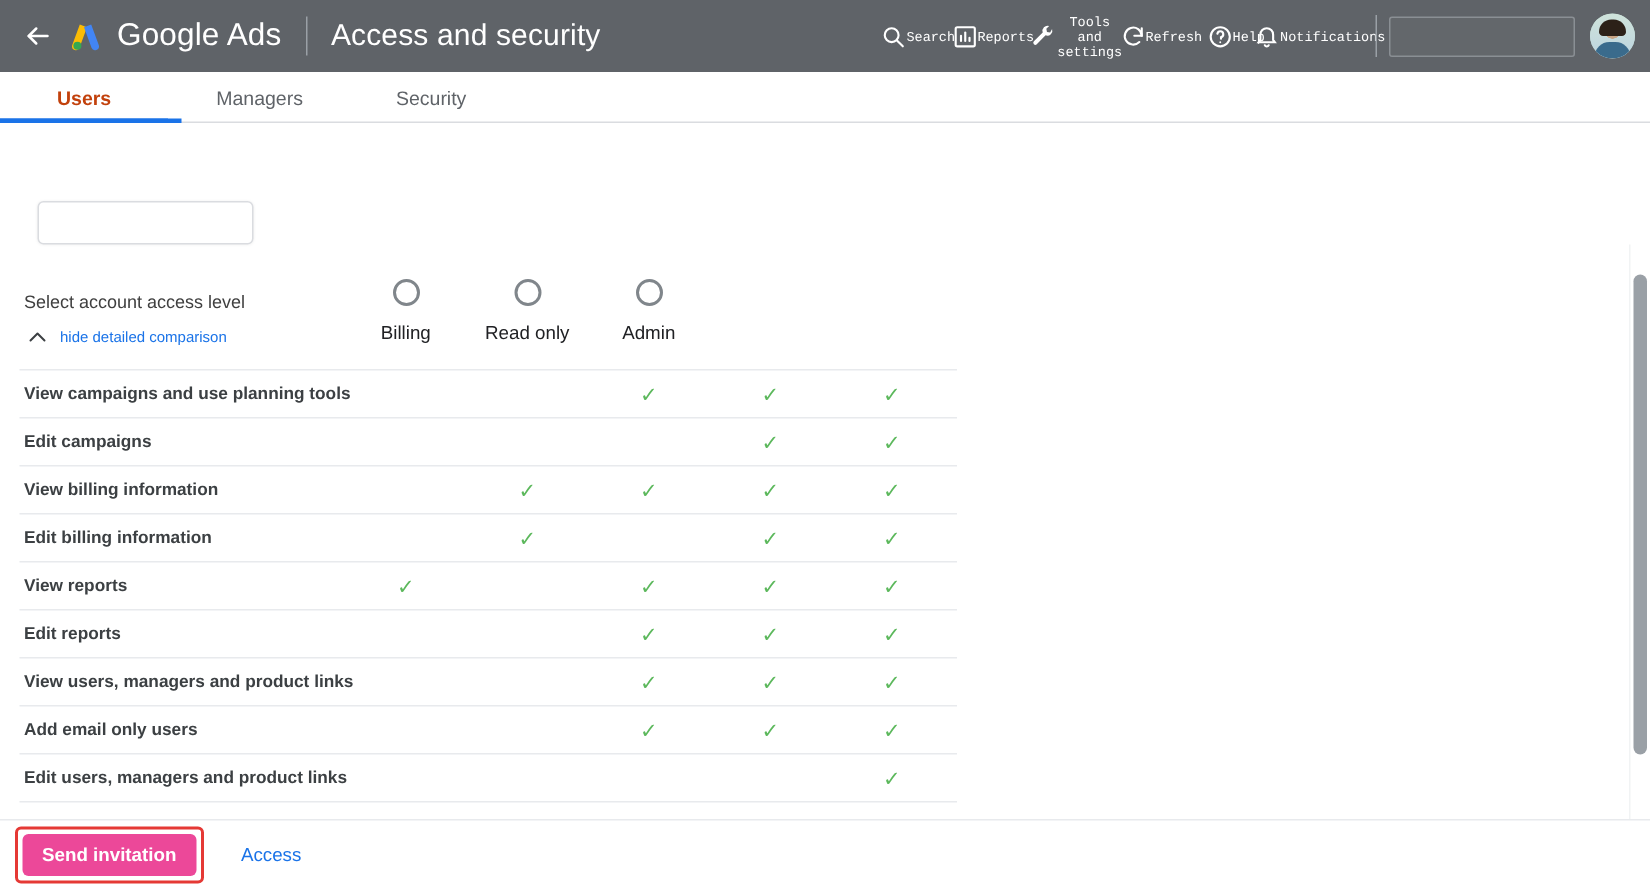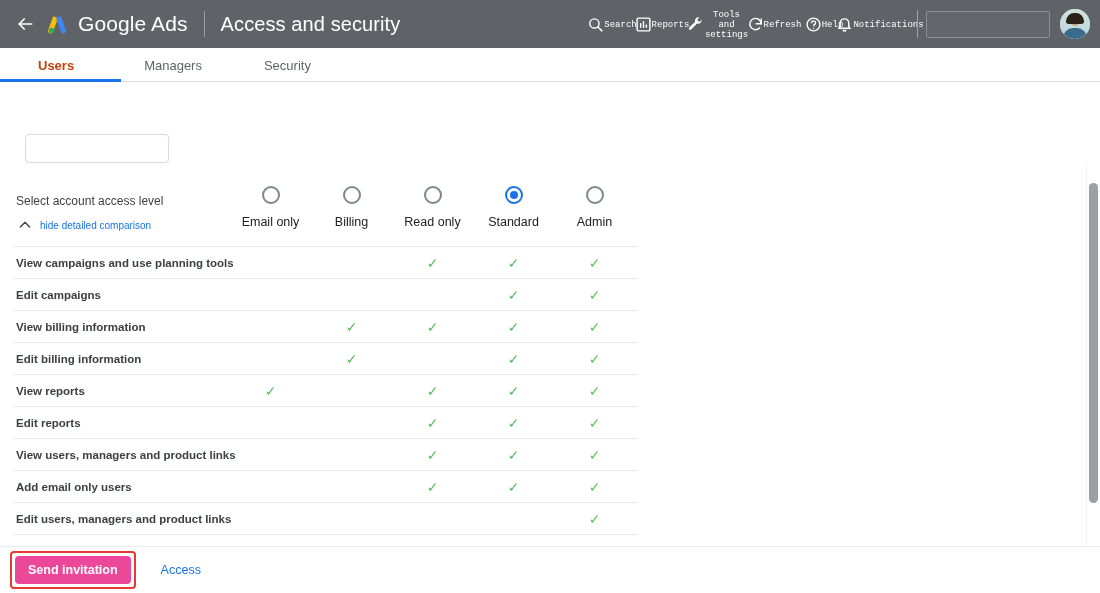--- a/index.html
+++ b/index.html
@@ -486,33 +486,25 @@
       <svg width="16" height="16" viewBox="0 0 24 24" fill="none" stroke="#3c4043" stroke-width="2" stroke-linecap="round" stroke-linejoin="round">
         <polyline points="5,15 12,8 19,15"></polyline>
       </svg>
     </span>
     <span class="toggle-link">hide detailed comparison</span>
   </div>
 
   <div class="cols">
     <div class="col-head">
       <span class="radio"></span>
-      <span class="col-label">Email only</span>
-    </div>
-    <div class="col-head">
-      <span class="radio"></span>
       <span class="col-label">Billing</span>
     </div>
     <div class="col-head">
       <span class="radio"></span>
       <span class="col-label">Read only</span>
-    </div>
-    <div class="col-head">
-      <span class="radio checked"></span>
-      <span class="col-label">Standard</span>
     </div>
     <div class="col-head">
       <span class="radio"></span>
       <span class="col-label">Admin</span>
     </div>
   </div>
 
   <div class="perm-table" id="perm-table">
       <div class="perm-row">
         <div class="perm-name">View campaigns and use planning tools</div>

